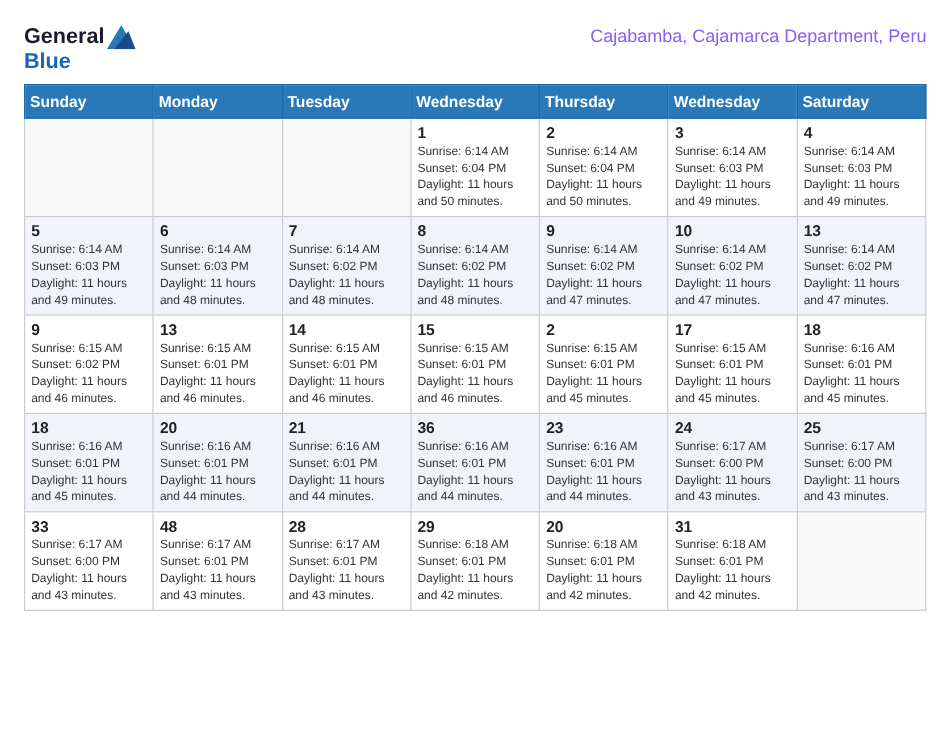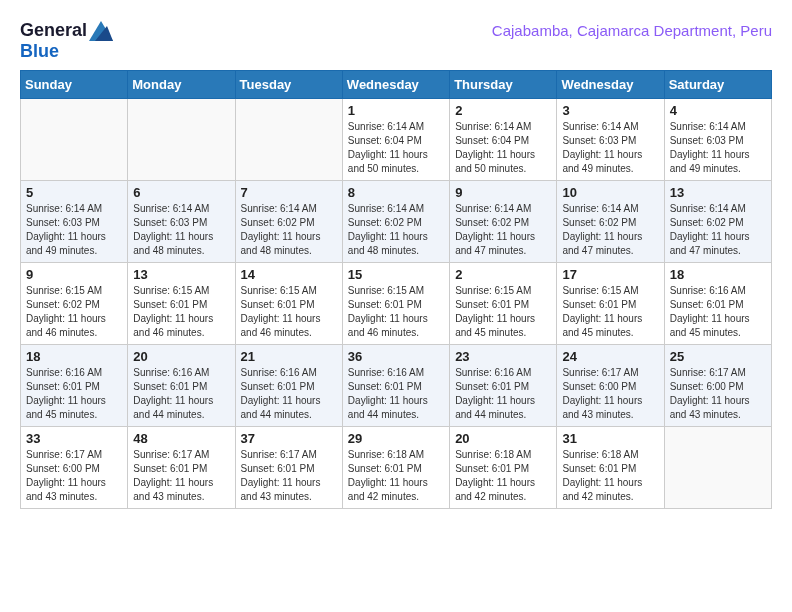--- a/index.html
+++ b/index.html
@@ -329,21 +329,21 @@
 and 43 minutes.</div>
         </td>
         <td>
           <span class="day-number">48</span>
           <div class="day-info" style="white-space: pre-line;">Sunrise: 6:17 AM
 Sunset: 6:01 PM
 Daylight: 11 hours
 and 43 minutes.</div>
         </td>
         <td>
-          <span class="day-number">37</span>
+          <span class="day-number">28</span>
           <div class="day-info" style="white-space: pre-line;">Sunrise: 6:17 AM
 Sunset: 6:01 PM
 Daylight: 11 hours
 and 43 minutes.</div>
         </td>
         <td>
           <span class="day-number">29</span>
           <div class="day-info" style="white-space: pre-line;">Sunrise: 6:18 AM
 Sunset: 6:01 PM
 Daylight: 11 hours

